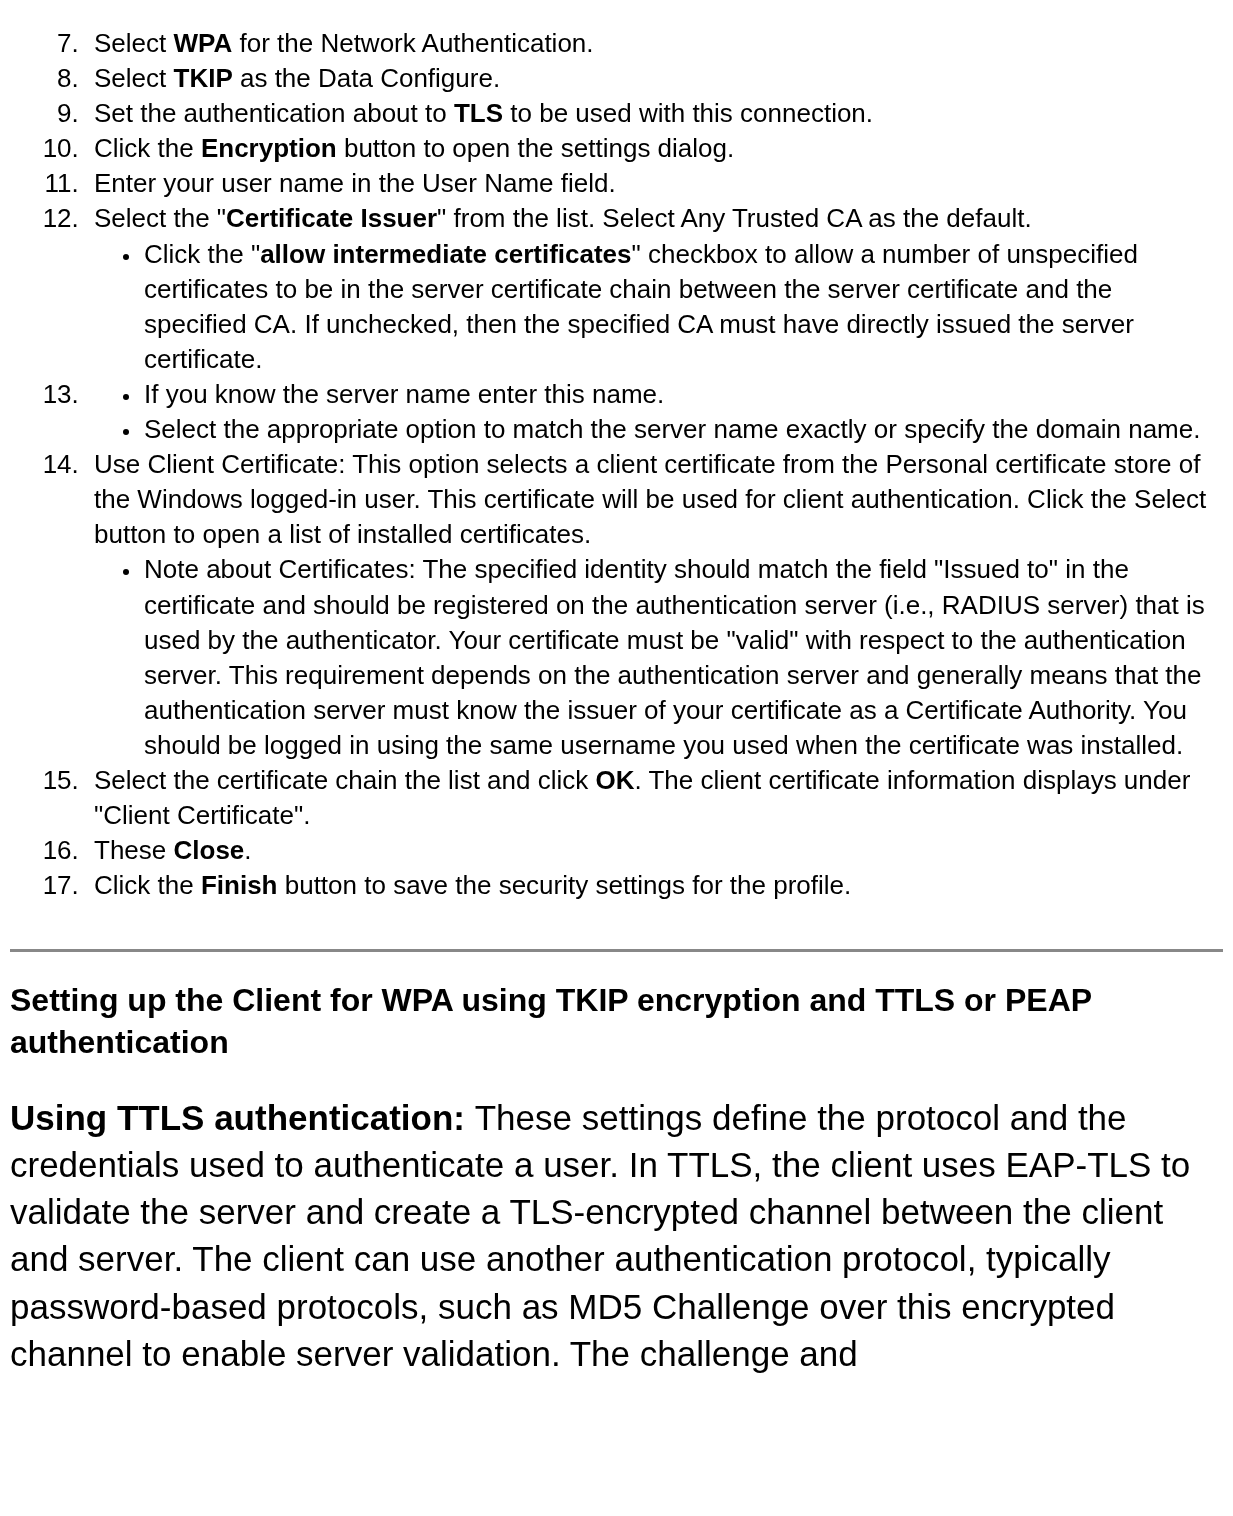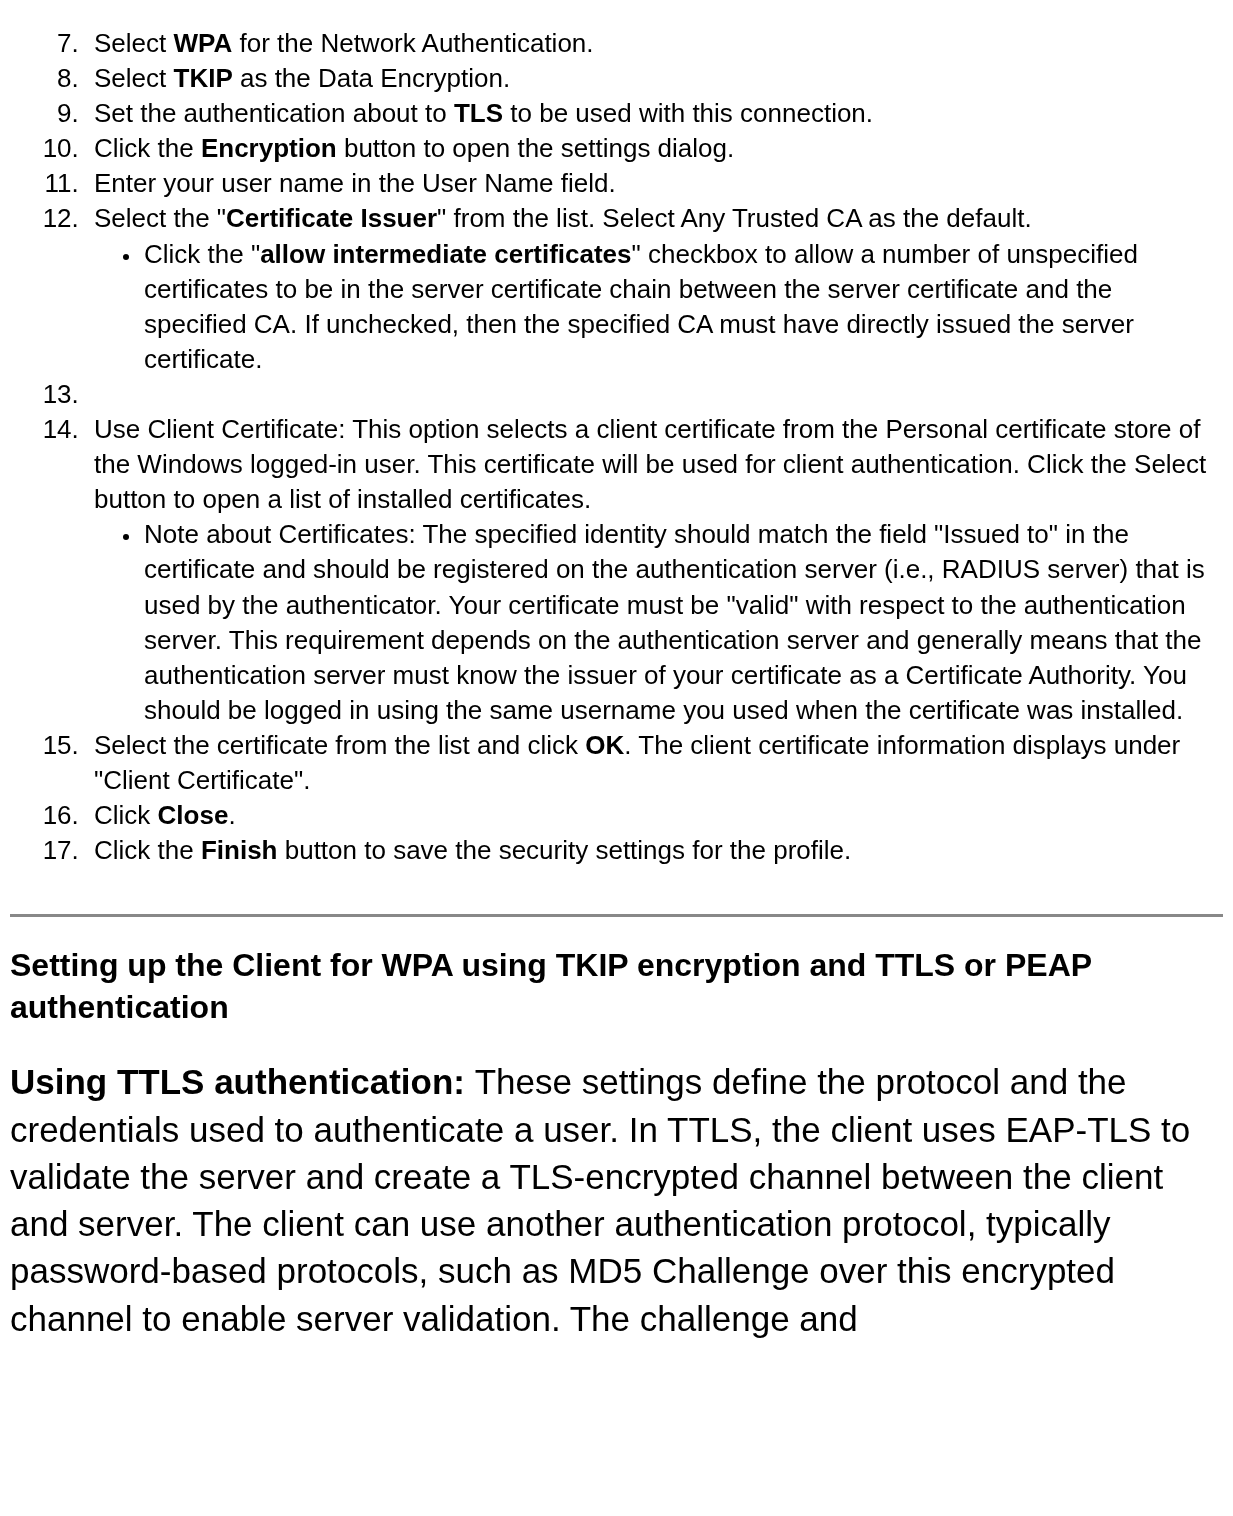--- a/index.html
+++ b/index.html
@@ -50,38 +50,42 @@
       margin: 0;
       font-size: 35px;
       line-height: 1.35;
     }
   </style>
 </head>
 <body>
 
 <ol class="main-list" start="7">
   <li><span>Select </span><span class="bold">WPA</span><span> for the Network Authentication.</span></li>
-  <li><span>Select </span><span class="bold">TKIP</span><span> as the Data Encryption.</span></li>
+  <li><span>Select </span><span class="bold">TKIP</span><span> as the Data Configure.</span></li>
   <li><span>Set the authentication about to </span><span class="bold">TLS</span><span> to be used with this connection.</span></li>
   <li><span>Click the </span><span class="bold">Encryption</span><span> button to open the settings dialog.</span></li>
   <li><span>Enter your user name in the User Name field.</span></li>
   <li><span>Select the "</span><span class="bold">Certificate Issuer</span><span>" from the list. Select Any Trusted CA as the default.</span>
     <ul class="sub-list">
       <li><span>Click the "</span><span class="bold">allow intermediate certificates</span><span>" checkbox to allow a number of unspecified certificates to be in the server certificate chain between the server certificate and the specified CA. If unchecked, then the specified CA must have directly issued the server certificate.</span></li>
     </ul>
   </li>
   <li>
+    <ul class="sub-list">
+      <li><span>If you know the server name enter this name.</span></li>
+      <li><span>Select the appropriate option to match the server name exactly or specify the domain name.</span></li>
+    </ul>
   </li>
   <li><span>Use Client Certificate: This option selects a client certificate from the Personal certificate store of the Windows logged-in user. This certificate will be used for client authentication. Click the Select button to open a list of installed certificates.</span>
     <ul class="sub-list">
       <li><span>Note about Certificates: The specified identity should match the field "Issued to" in the certificate and should be registered on the authentication server (i.e., RADIUS server) that is used by the authenticator. Your certificate must be "valid" with respect to the authentication server. This requirement depends on the authentication server and generally means that the authentication server must know the issuer of your certificate as a Certificate Authority. You should be logged in using the same username you used when the certificate was installed.</span></li>
     </ul>
   </li>
-  <li><span>Select the certificate from the list and click </span><span class="bold">OK</span><span>. The client certificate information displays under "Client Certificate".</span></li>
-  <li><span>Click </span><span class="bold">Close</span><span>.</span></li>
+  <li><span>Select the certificate chain the list and click </span><span class="bold">OK</span><span>. The client certificate information displays under "Client Certificate".</span></li>
+  <li><span>These </span><span class="bold">Close</span><span>.</span></li>
   <li><span>Click the </span><span class="bold">Finish</span><span> button to save the security settings for the profile.</span></li>
 </ol>
 
 <hr>
 
 <h2>Setting up the Client for WPA using TKIP encryption and TTLS or PEAP authentication</h2>
 
 <p class="body-para"><span class="bold">Using TTLS authentication: </span><span>These settings define the protocol and the credentials used to authenticate a user. In TTLS, the client uses EAP-TLS to validate the server and create a TLS-encrypted channel between the client and server. The client can use another authentication protocol, typically password-based protocols, such as MD5 Challenge over this encrypted channel to enable server validation. The challenge and</span></p>
 
 </body></html>

